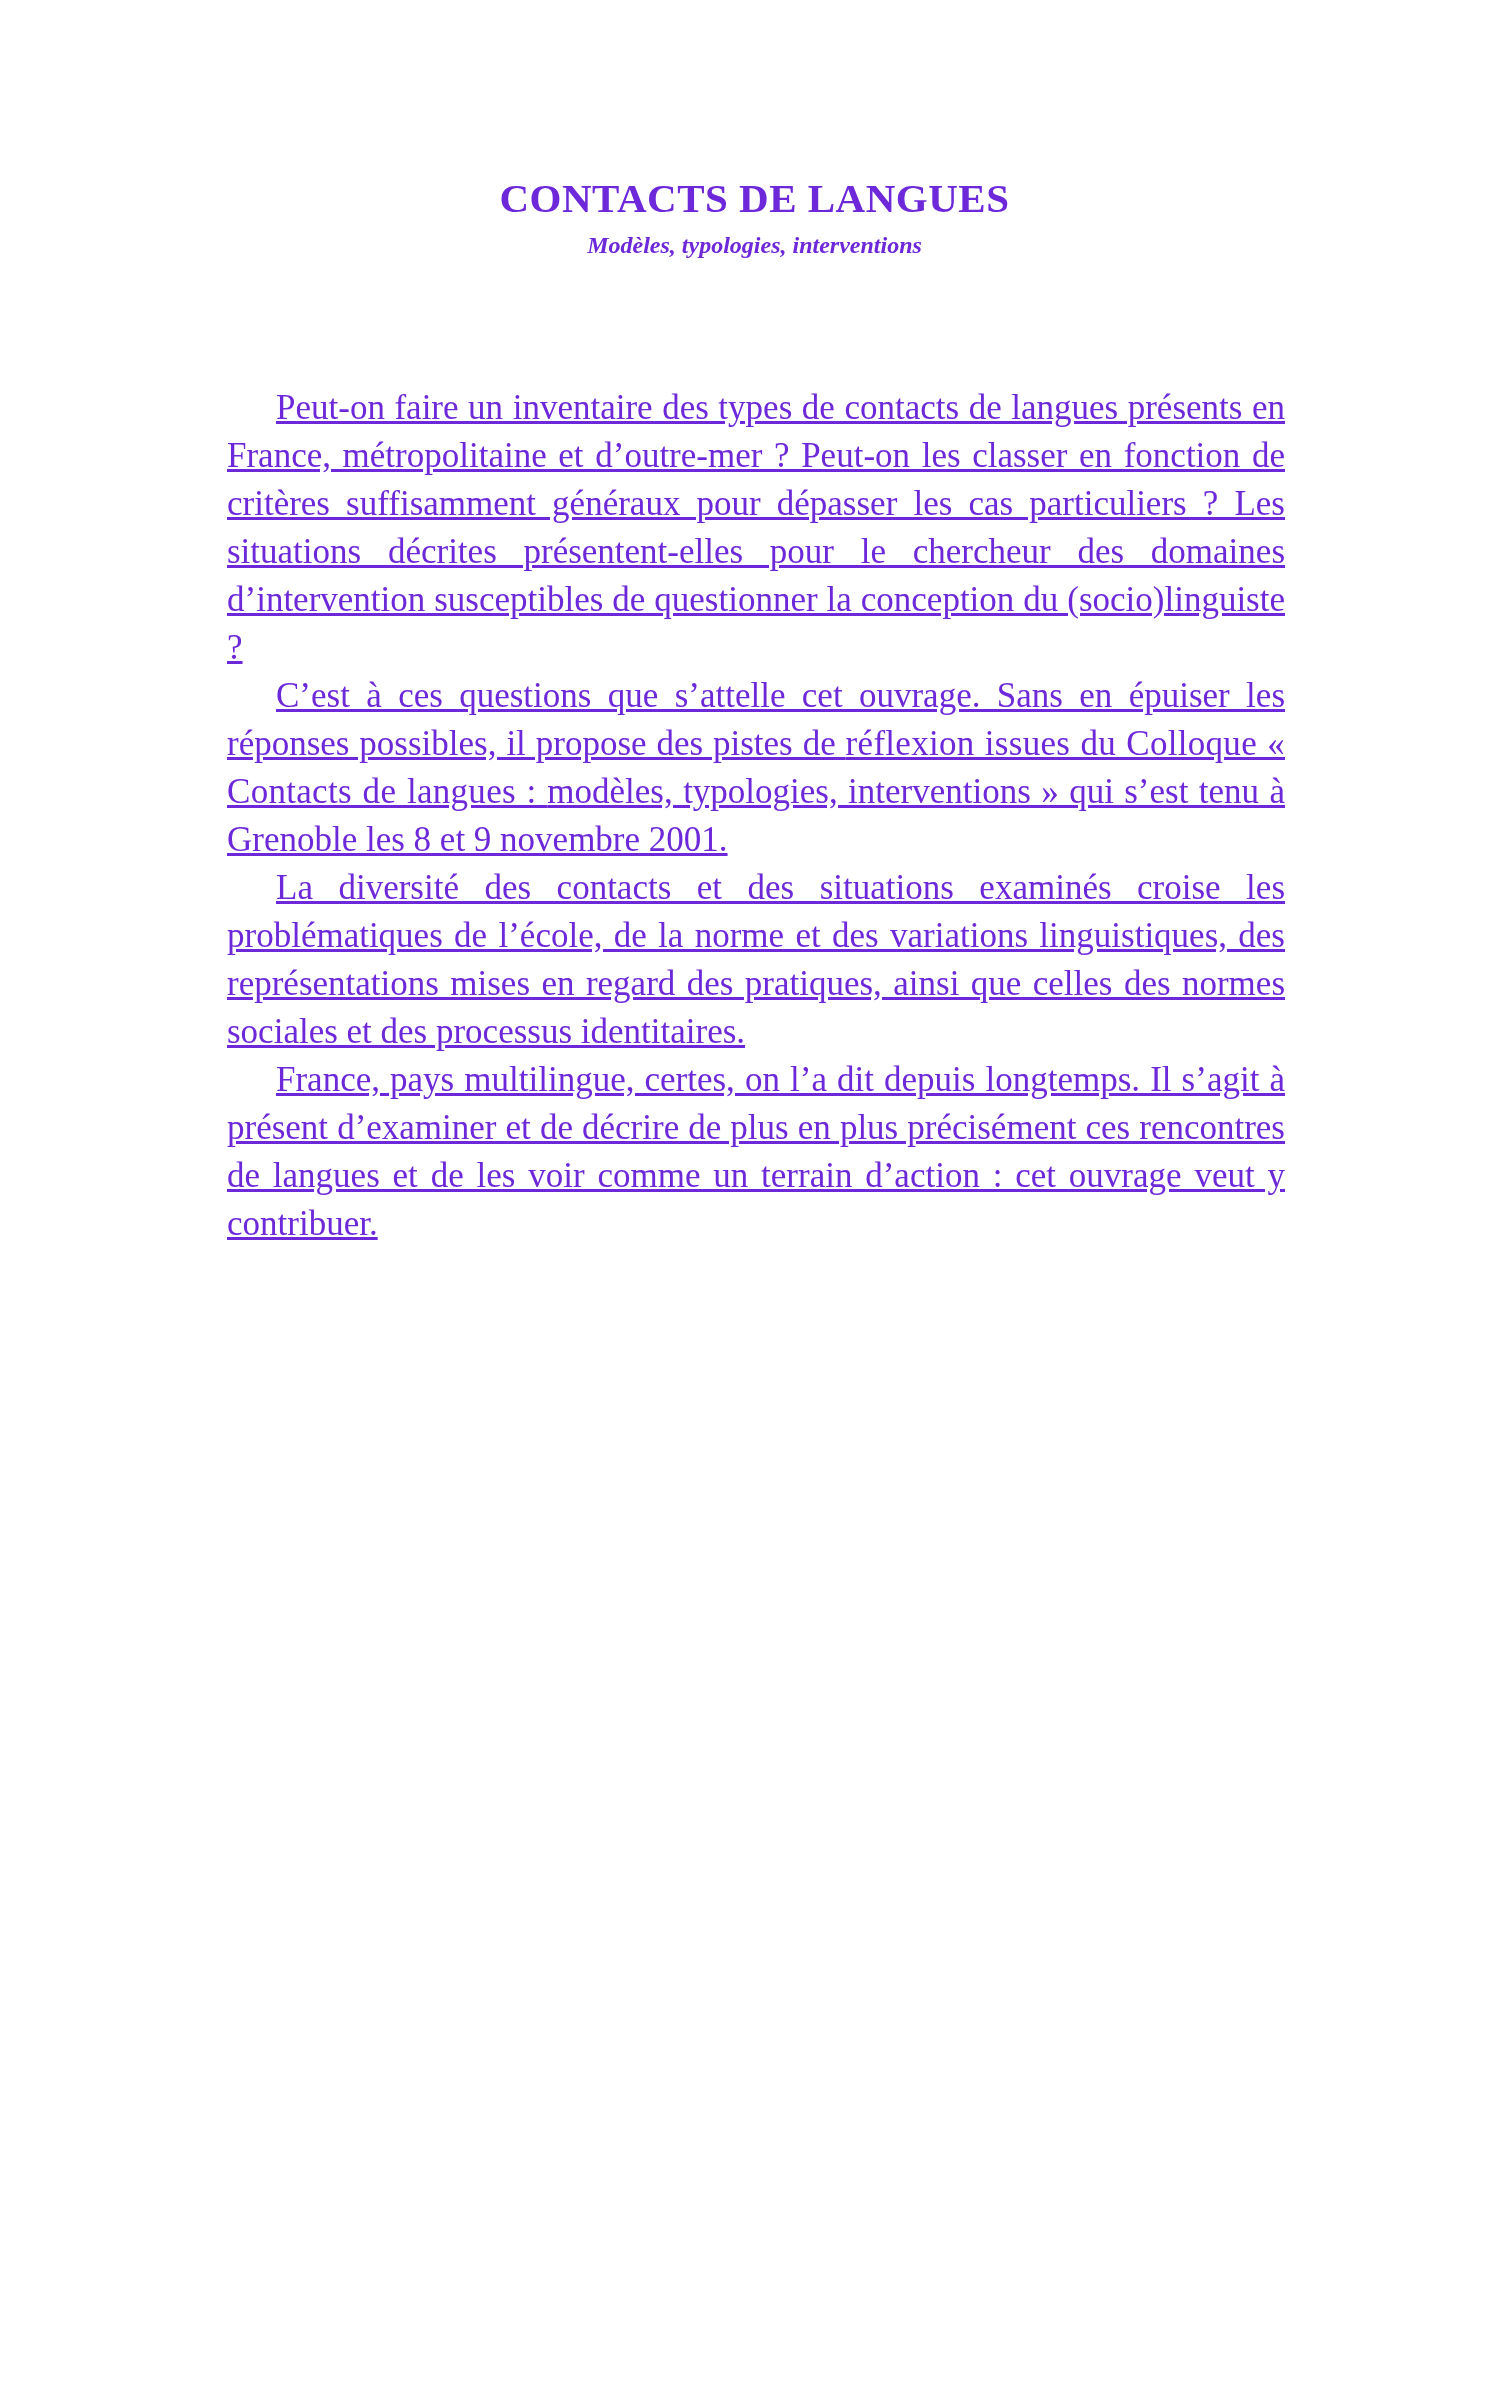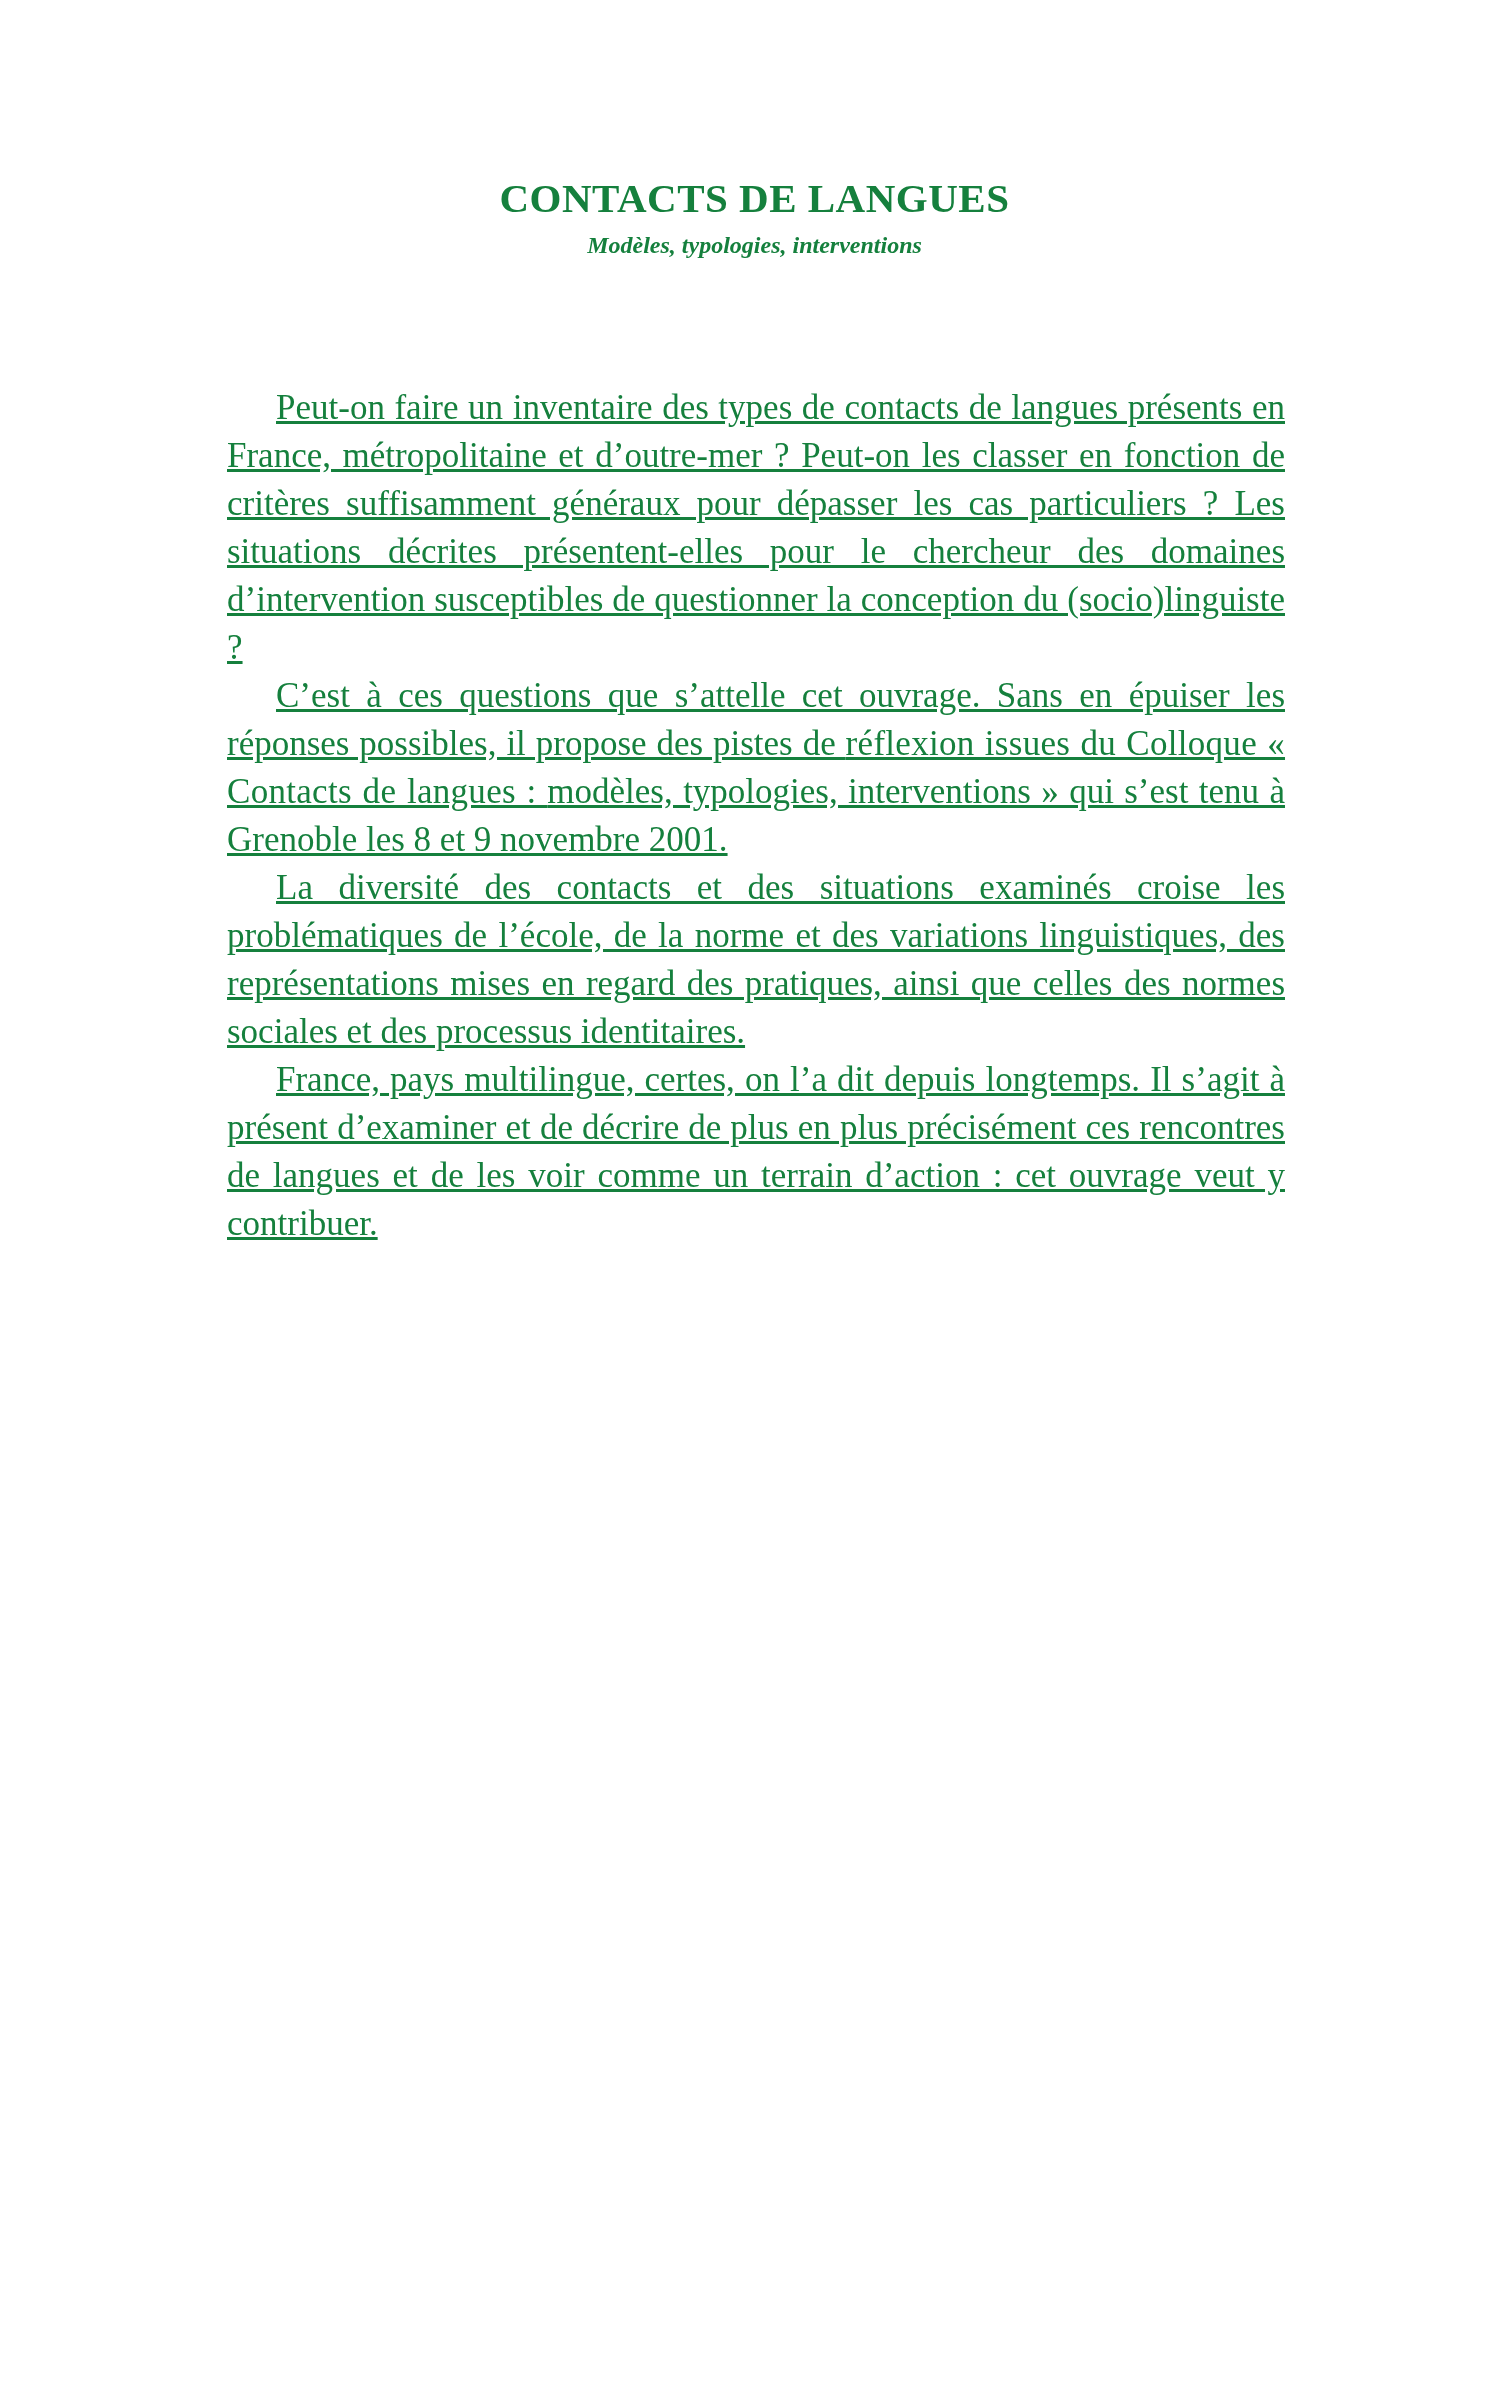--- a/index.html
+++ b/index.html
@@ -9,21 +9,21 @@
     background: #ffffff;
   }
 
   #page {
     position: relative;
     width: 1508px;
     height: 1692px;
     background: #ffffff;
     overflow: hidden;
     font-family: "Liberation Serif", "DejaVu Serif", serif;
-    color: #15803d;
+    color: #6d28d9;
     -webkit-font-smoothing: antialiased;
   }
 
   
   #title-block {
     position: absolute;
     left: 227px;
     top: 176px;
     width: 1055px;
     text-align: center;

